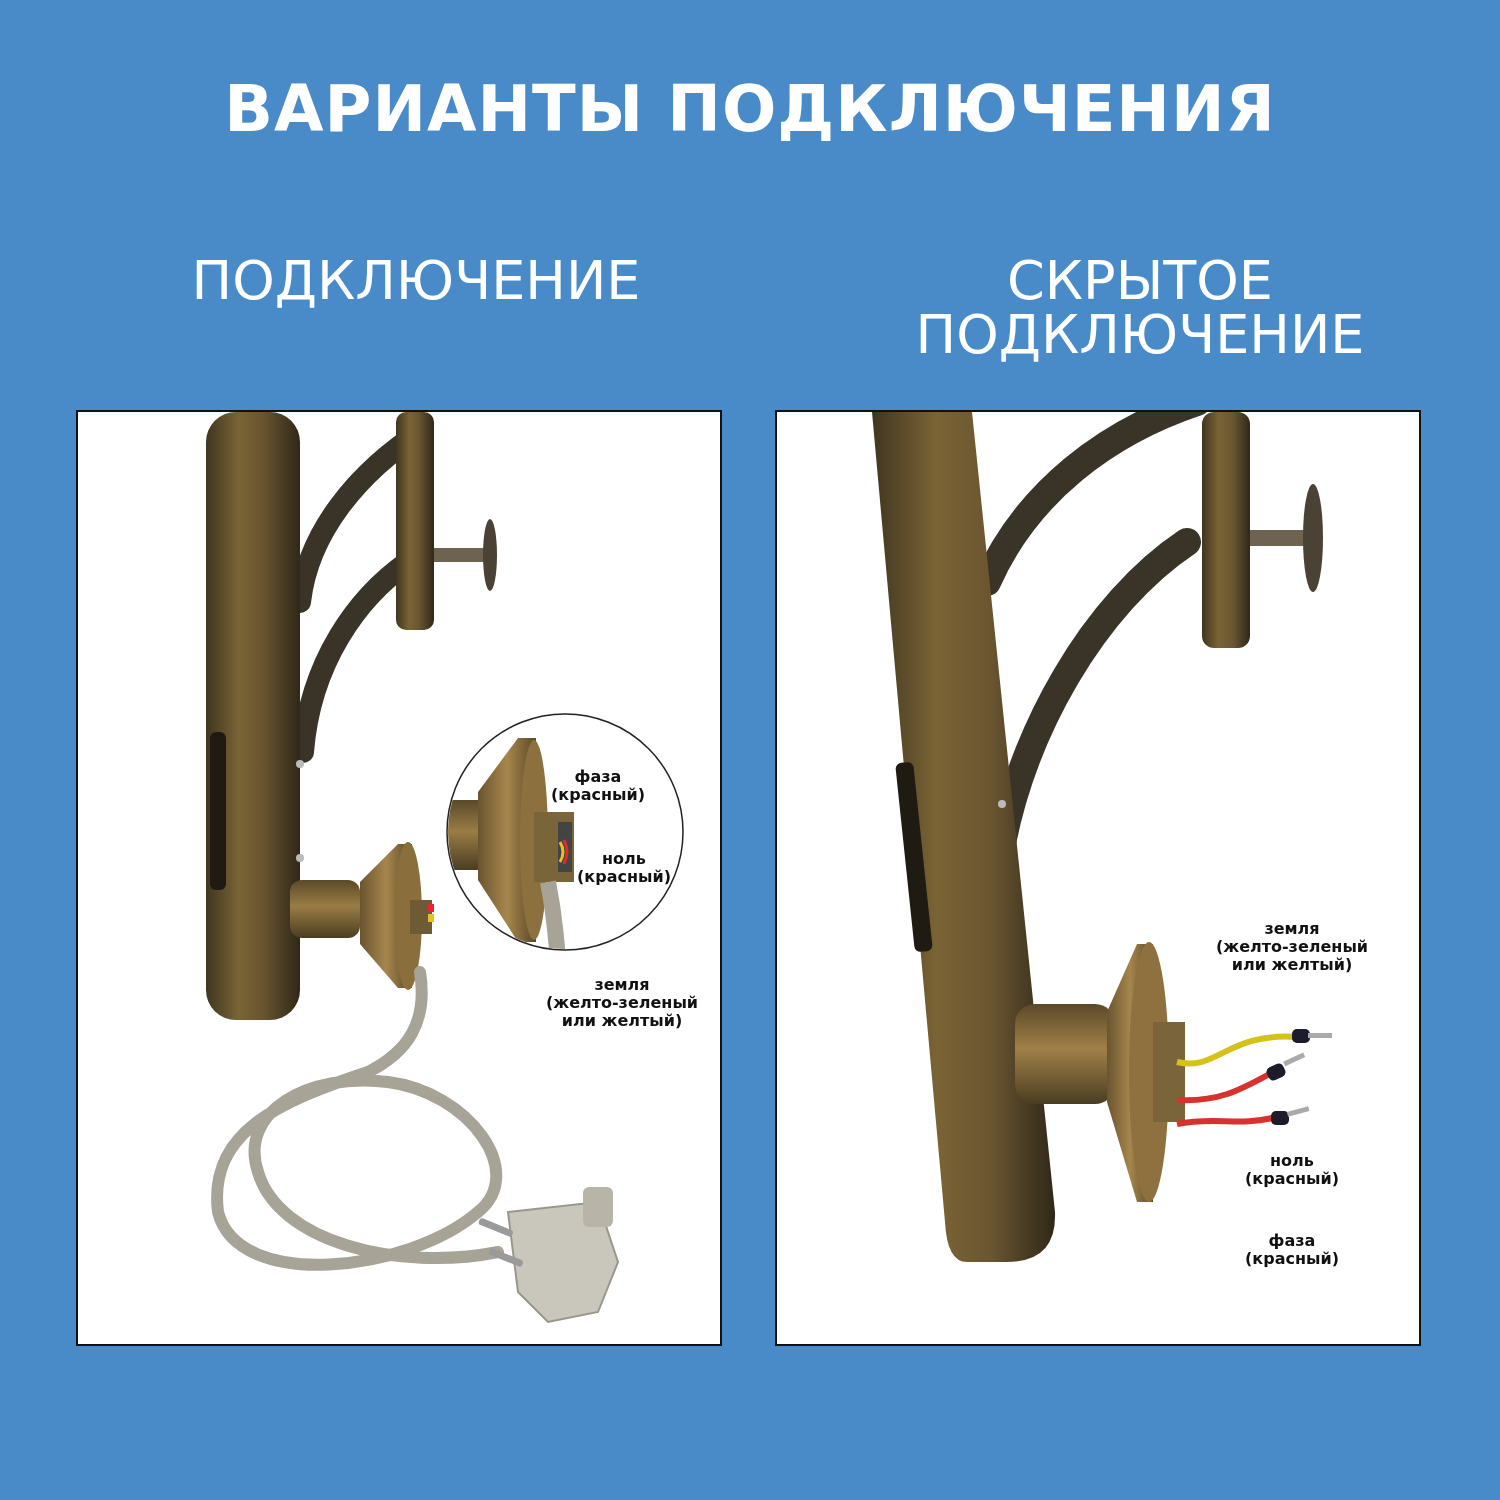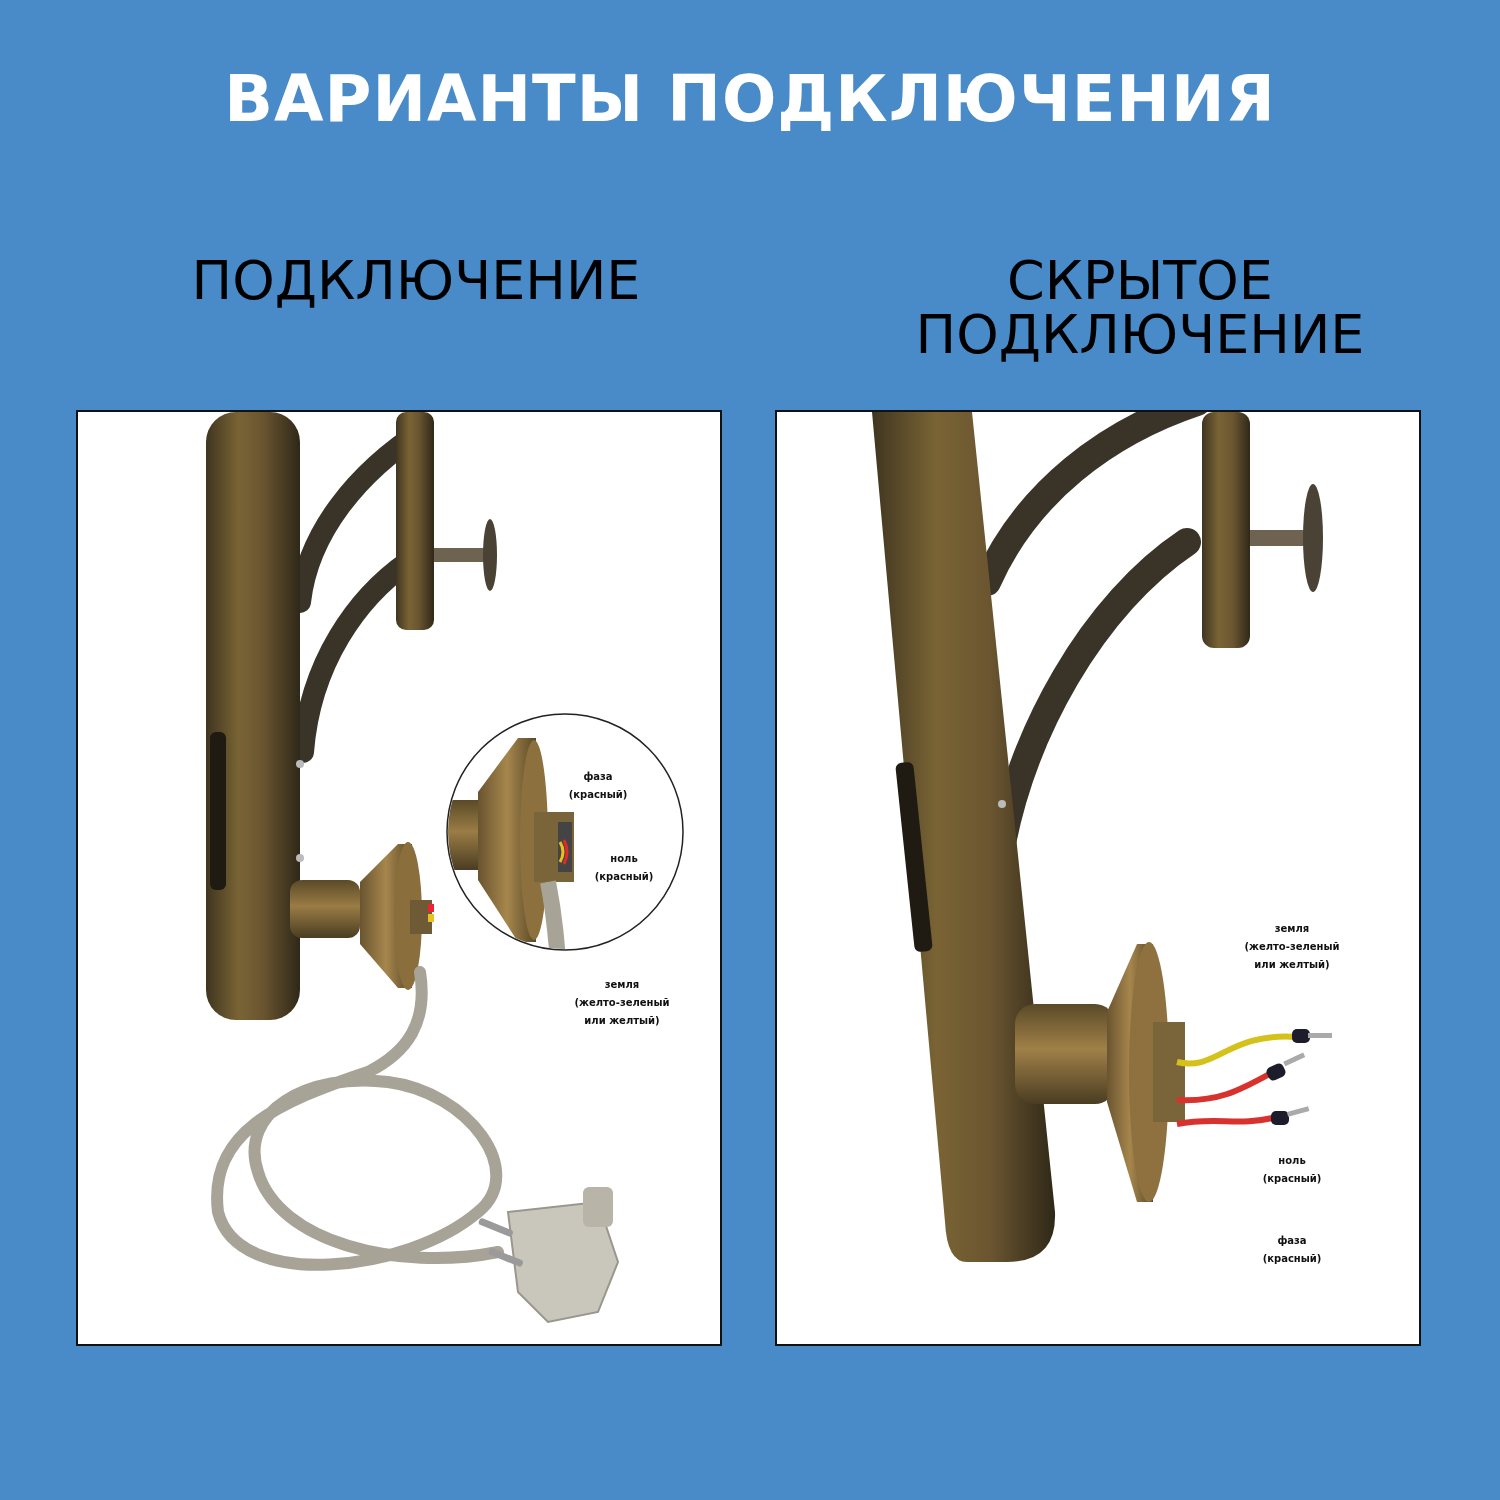--- a/index.html
+++ b/index.html
@@ -1,30 +1,30 @@
 <!DOCTYPE html>
 <html><head>
 <meta charset="utf-8">
 <style>
   html, body { margin:0; padding:0; }
   body { width:1500px; height:1500px; background:#498bc8; position:relative; overflow:hidden;
          font-family:"DejaVu Sans", "Liberation Sans", sans-serif; }
-  .title { position:absolute; left:0; top:62px; width:1500px; text-align:center; color:#fff;
+  .title { position:absolute; left:0; top:72px; width:1500px; text-align:center; color:#fff;
            font-family:"DejaVu Sans", sans-serif; font-weight:bold; font-size:64px; letter-spacing:1px; }
-  .subtitle { position:absolute; top:254px; text-align:center; color:#000000;
+  .subtitle { position:absolute; top:254px; text-align:center; color:#ffffff;
               font-family:"DejaVu Sans", sans-serif; font-size:54px; line-height:54px; font-weight:normal; letter-spacing:0px; }
   .subtitle span { display:block; }
   .sub-left { left:76px; width:680px; }
   .sub-right { left:775px; width:730px; }
   .panel { position:absolute; top:410px; height:932px; background:#fff; border:2px solid #111; overflow:hidden; }
   .panel-left { left:76px; width:642px; }
   .panel-right { left:775px; width:642px; }
   .panel svg { position:absolute; left:0; top:0; }
   .label { position:absolute; text-align:center; font-family:"DejaVu Sans", sans-serif; font-weight:bold;
-           font-size:10px; line-height:18px; color:#111; }
+           font-size:16px; line-height:18px; color:#111; }
   .label span { display:block; }
 </style>
 </head>
 <body>
 
 <div class="title">ВАРИАНТЫ ПОДКЛЮЧЕНИЯ</div>
 
 <div class="subtitle sub-left">
   <span>ПОДКЛЮЧЕНИЕ</span>
 </div>

